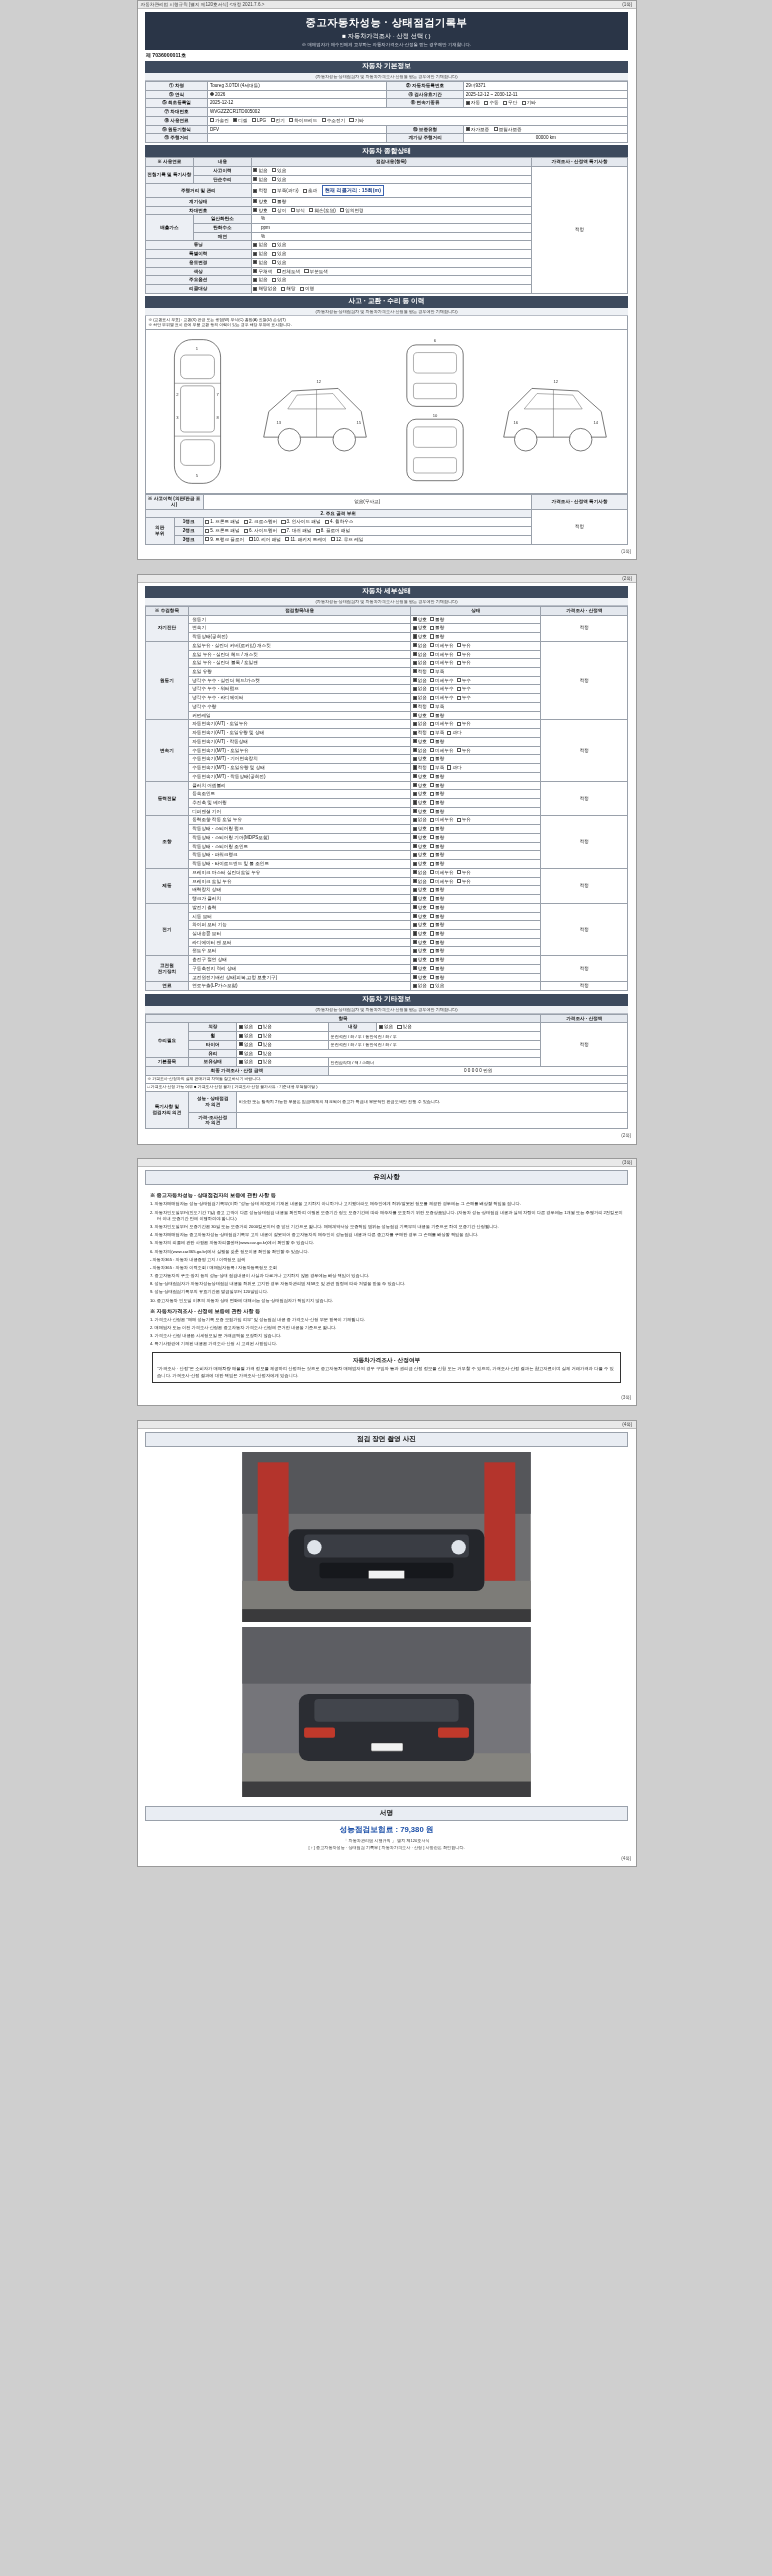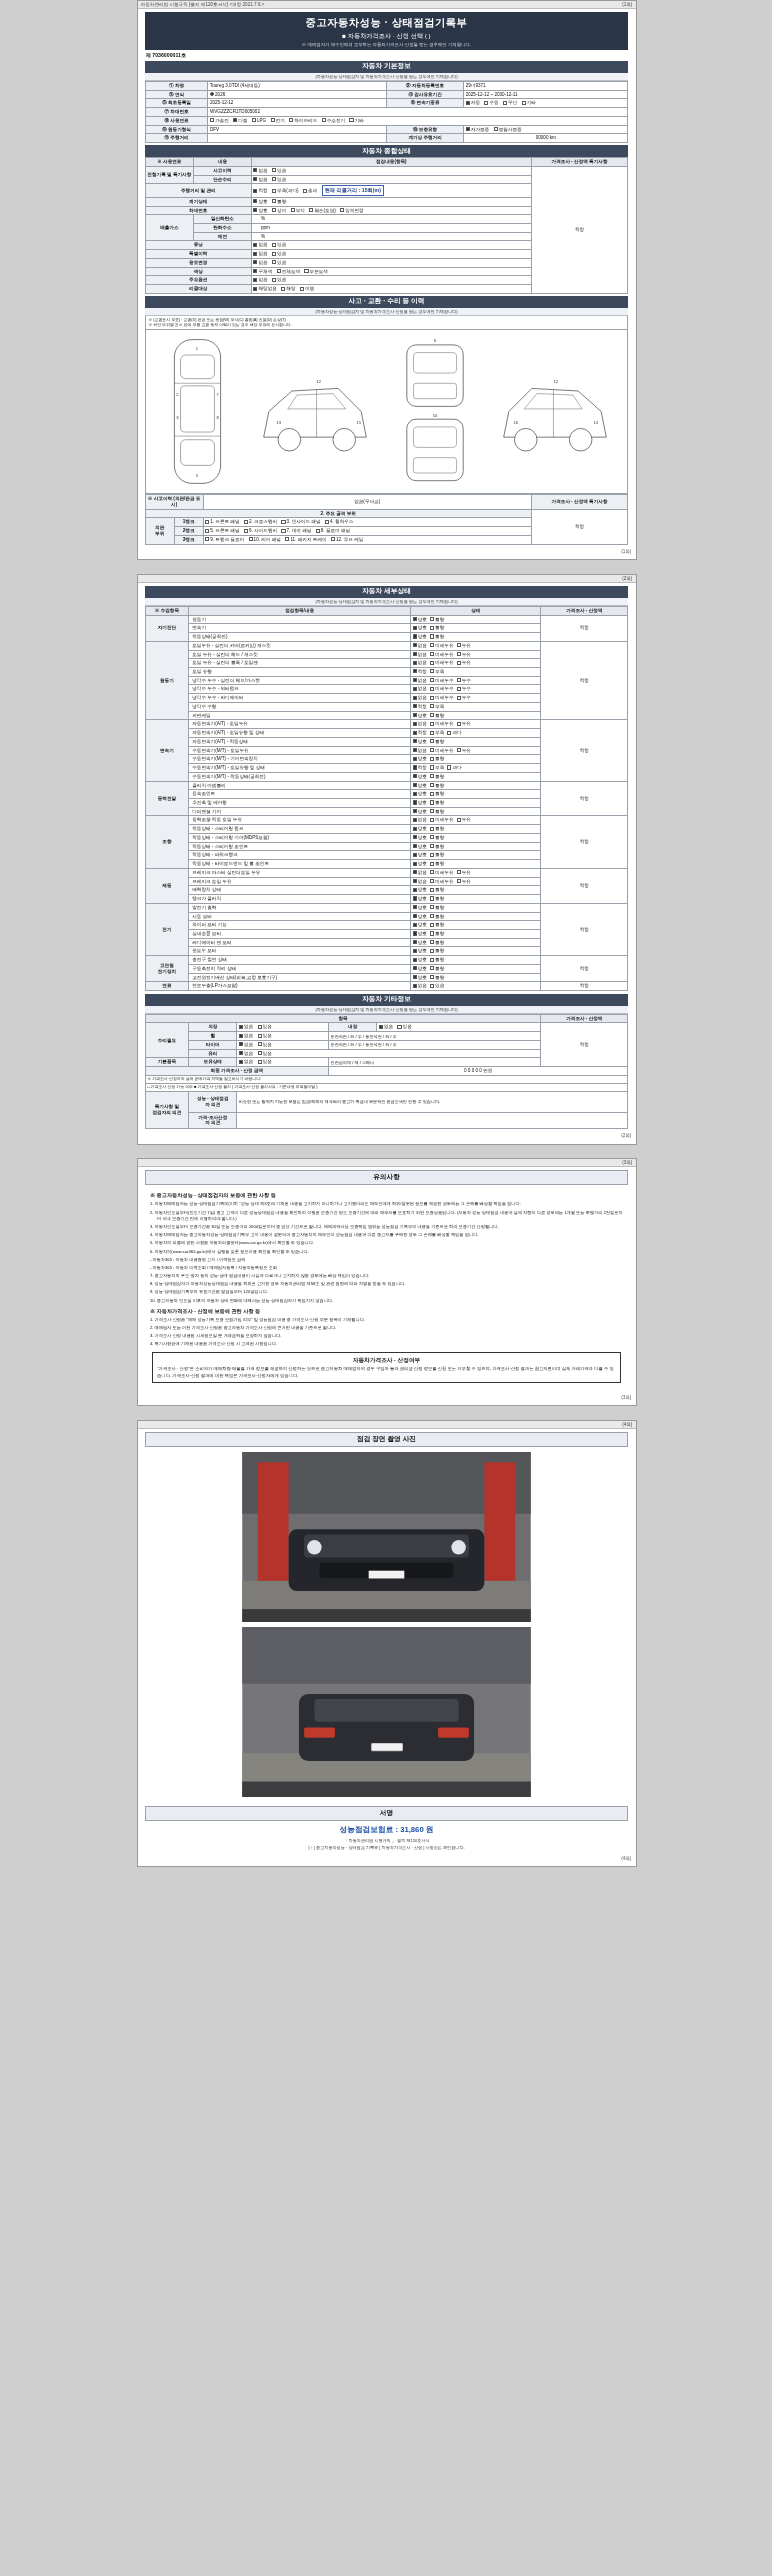--- a/index.html
+++ b/index.html
@@ -846,19 +846,19 @@
         <rect x="110" y="130" width="340" height="130" rx="18" fill="#2b2d33"></rect>
         <rect x="140" y="140" width="280" height="44" rx="8" fill="#42454c"></rect>
         <rect x="120" y="195" width="60" height="20" rx="4" fill="#c0392b"></rect>
         <rect x="380" y="195" width="60" height="20" rx="4" fill="#c0392b"></rect>
         <rect x="250" y="225" width="62" height="16" rx="2" fill="#f2f2f2" stroke="#333"></rect>
         <rect x="0" y="300" width="560" height="30" fill="#3d3d3f"></rect>
       </svg>
     </div>
 
     <div class="sign-title">서명</div>
-    <div class="fee-line">성능점검보험료 : 31,860 원</div>
+    <div class="fee-line">성능점검보험료 : 79,380 원</div>
     <div class="foot-note">「 자동차관리법 시행규칙 」 별지 제120호서식</div>
     <div class="foot-note">[ ↑ ] 중고자동차성능 · 상태점검 기록부 [ 자동차가격조사 · 산정 ] 사항란은 확인합니다.</div>
   </div>
   <div class="page-botbar">(4쪽)</div>
 </div>
 
 
 </body></html>

